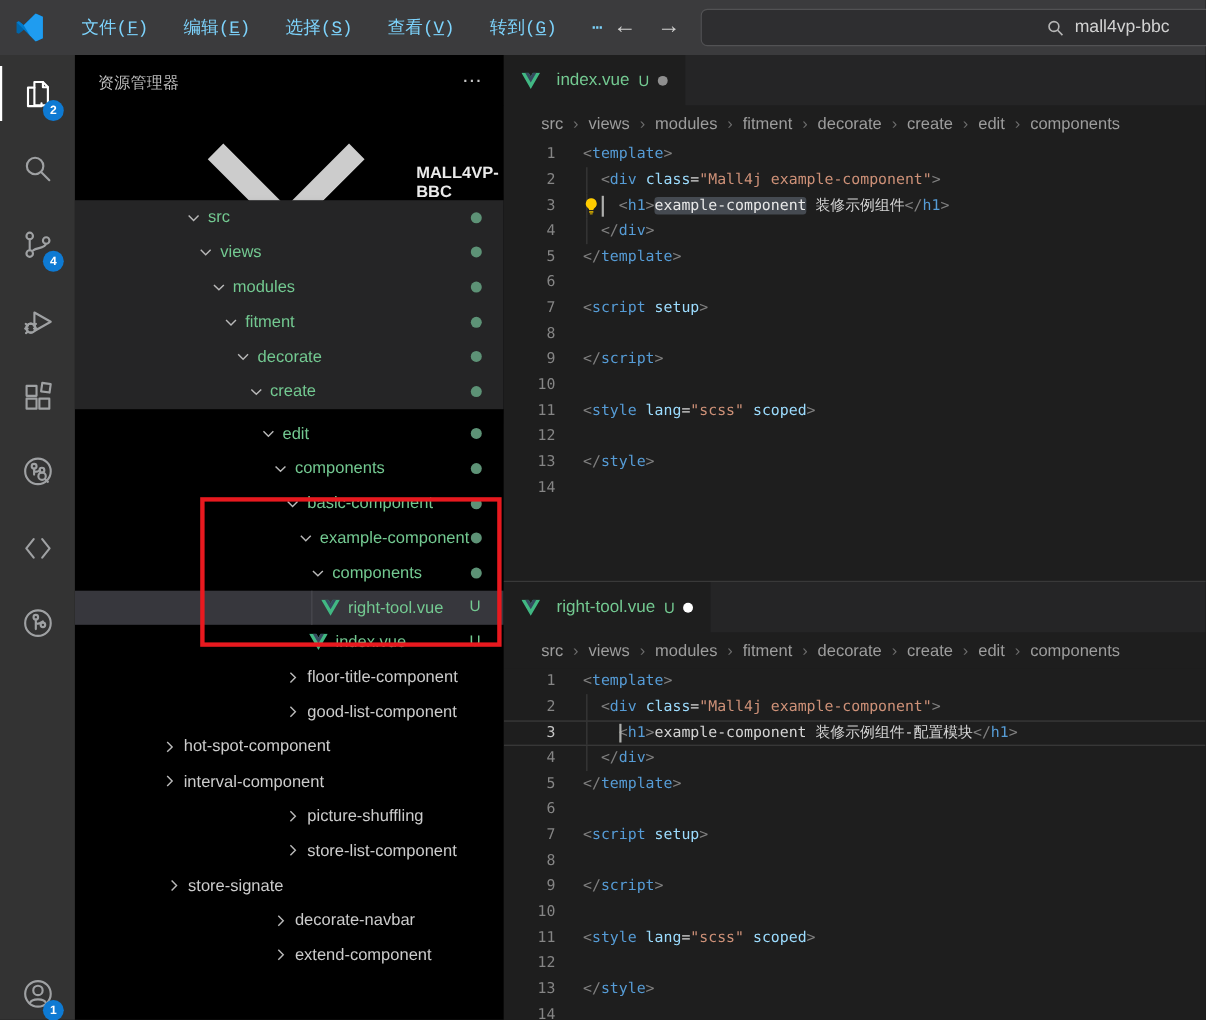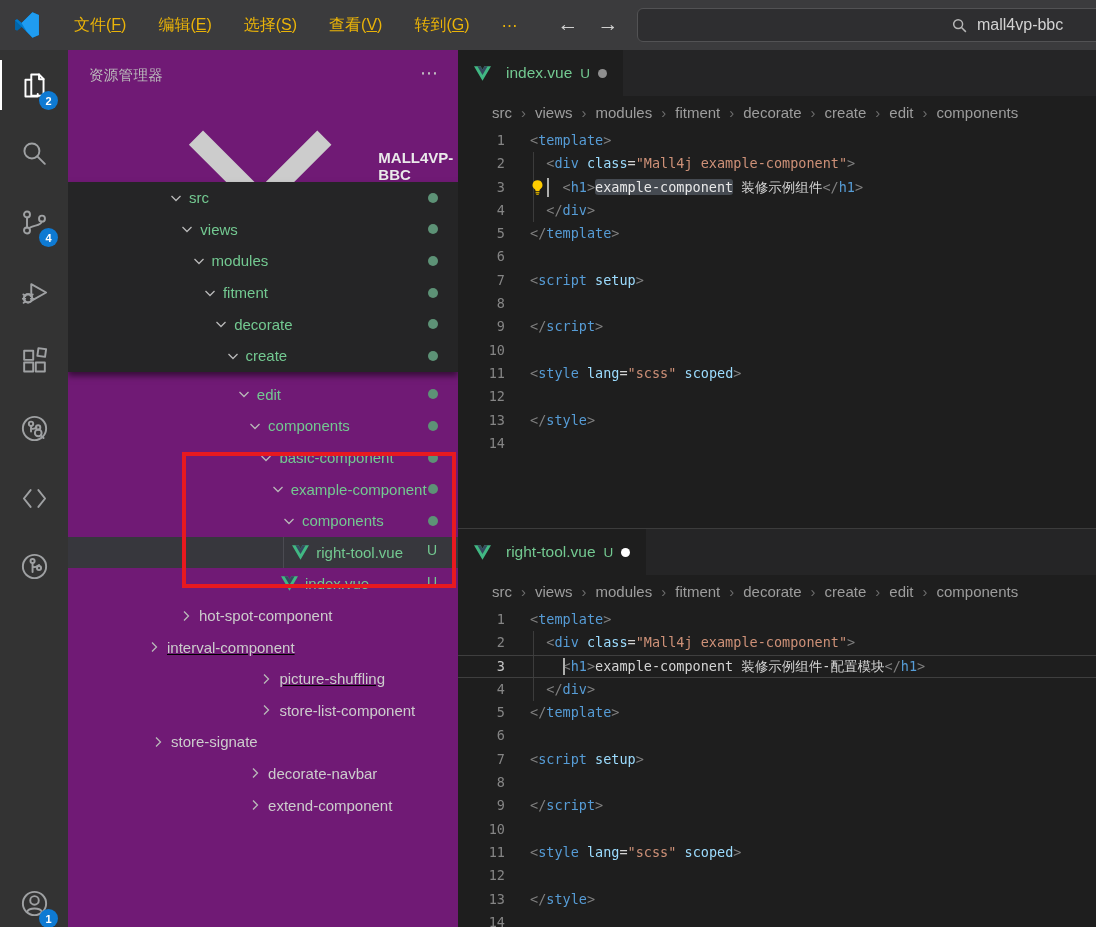--- a/index.html
+++ b/index.html
@@ -3,39 +3,39 @@
 <meta charset="utf-8">
 <style>
   * { margin:0; padding:0; box-sizing:border-box; }
   html,body { width:1096px; height:927px; overflow:hidden; background:#1e1e1e;
     font-family:"Liberation Sans", sans-serif; -webkit-font-smoothing:antialiased; }
 
   
   .titlebar { position:absolute; left:0; top:0; width:1096px; height:50px; background:#3b3b3d; z-index:20; }
   .vscode-logo { position:absolute; left:14px; top:12px; width:26px; height:26px; }
   .menus { position:absolute; left:62px; top:0; height:50px; display:flex; align-items:center; gap:8px; }
-  .menu-item { color:#eab308; font-size:16px; padding:4px 12px; border-radius:5px; white-space:nowrap; }
+  .menu-item { color:#7dd3fc; font-size:16px; padding:4px 12px; border-radius:5px; white-space:nowrap;font-family:Liberation Mono, monospace; }
   .menu-item u { text-decoration:underline; }
   .nav-arrow { position:absolute; top:9px; width:30px; height:30px; color:#cfcfcf; font-size:21px;
     display:flex; align-items:center; justify-content:center; }
   .searchbox { position:absolute; left:637px; top:8px; width:610px; height:34px; background:#2e2e30;
     border:1px solid #525254; border-radius:6px; }
   .searchbox-inner { position:absolute; left:313px; top:0; height:32px; display:flex; align-items:center;
     gap:9px; color:#d2d2d2; font-size:16px; }
 
   
   .activitybar { position:absolute; left:0; top:50px; width:68px; height:877px; background:#333333; z-index:10; }
   .ab-item { position:absolute; left:0; width:68px; height:62px; display:flex; align-items:center; justify-content:center; color:#9fa1a3; }
   .ab-item.active { color:#fff; }
   .ab-item.active::before { content:""; position:absolute; left:0; top:6px; bottom:6px; width:2px; background:#fff; }
   .ab-badge { position:absolute; right:10px; bottom:6px; min-width:19px; height:19px; border-radius:10px;
     background:#0e7ad3; color:#fff; font-size:11px; font-weight:bold; display:flex; align-items:center; justify-content:center; padding:0 4px; }
 
   
-  .sidebar { position:absolute; left:68px; top:50px; width:390px; height:877px; background:#701a75; overflow:hidden; }
+  .sidebar { position:absolute; left:68px; top:50px; width:390px; height:877px; background:#000000; overflow:hidden; }
   .sb-header { position:absolute; left:0; top:0; width:100%; height:50px; display:flex; align-items:center; }
   .sb-title { color:#bcbcbc; font-size:14.5px; padding-left:21px; letter-spacing:.3px; }
   .sb-more { position:absolute; right:18px; top:12px; color:#c5c5c5; font-size:18px; letter-spacing:2px; }
   .root-row { position:absolute; left:0; top:100px; width:100%; height:32px; display:flex; align-items:center; }
   .root-label { color:#eaeaea; font-weight:bold; font-size:15px; margin-left:0; }
   .tree { position:absolute; left:0; top:132px; width:100%; }
   .trow { position:relative; height:31.6px; display:flex; align-items:center; width:100%; }
   .trow.selected { background:#37373d; }
   .trow .chev { flex:0 0 auto; width:16px; height:16px; margin-right:5px; }
   .trow .label { font-size:15px; color:#cccccc; white-space:nowrap; }
@@ -282,21 +282,33 @@
         <span class="indent-guide" style="left:215.3px"></span>
       </div>
       <div class="trow" style="padding-left: 213px;">
         <svg class="vue-ico" viewBox="0 0 261 226">
           <path fill="#41b883" d="M161 0l-30.5 52.8L100 0H0l130.5 226L261 0z"></path>
           <path fill="#35495e" d="M161 0l-30.5 52.8L100 0H52.2l78.3 135.6L208.8 0z"></path>
         </svg>
         <span class="label green">index.vue</span>
         <span class="gitU">U</span>
       </div>
-      <div class="trow" style="padding-left: 110px;">
+      <div class="trow" style="padding-left: 190.4px;">
+        <svg class="chev" viewBox="0 0 16 16" fill="none" stroke="#b9b9b9" stroke-width="1.3">
+          <path d="M6 3.5l4.5 4.5L6 12.5"></path>
+        </svg>
+        <span class="label">floor-title-component</span>
+      </div>
+      <div class="trow" style="padding-left: 190.4px;">
+        <svg class="chev" viewBox="0 0 16 16" fill="none" stroke="#b9b9b9" stroke-width="1.3">
+          <path d="M6 3.5l4.5 4.5L6 12.5"></path>
+        </svg>
+        <span class="label">good-list-component</span>
+      </div>
+      <div class="trow" style="padding-left: 78px;">
         <svg class="chev" viewBox="0 0 16 16" fill="none" stroke="#b9b9b9" stroke-width="1.3">
           <path d="M6 3.5l4.5 4.5L6 12.5"></path>
         </svg>
         <span class="label">hot-spot-component</span>
       </div>
       <div class="trow" style="padding-left: 78px; text-decoration: underline;">
         <svg class="chev" viewBox="0 0 16 16" fill="none" stroke="#b9b9b9" stroke-width="1.3">
           <path d="M6 3.5l4.5 4.5L6 12.5"></path>
         </svg>
         <span class="label">interval-component</span>

